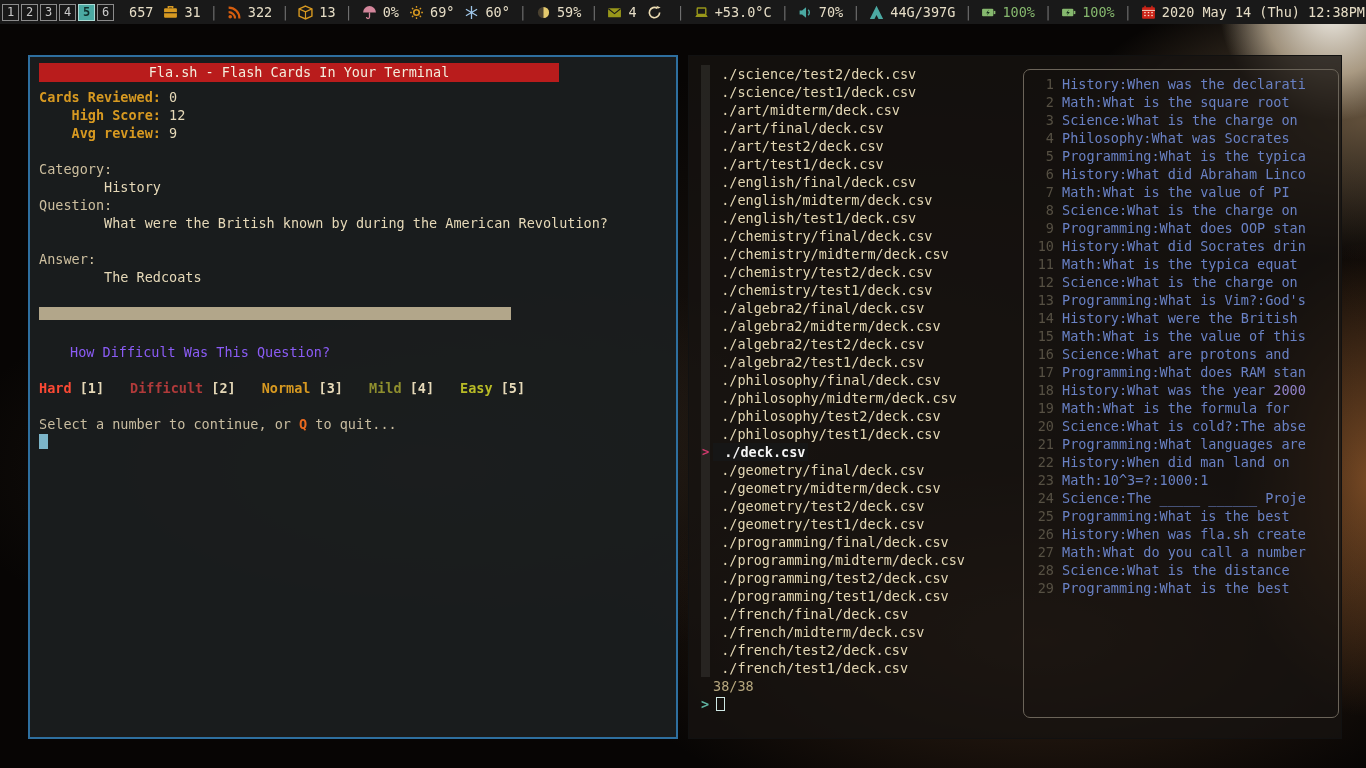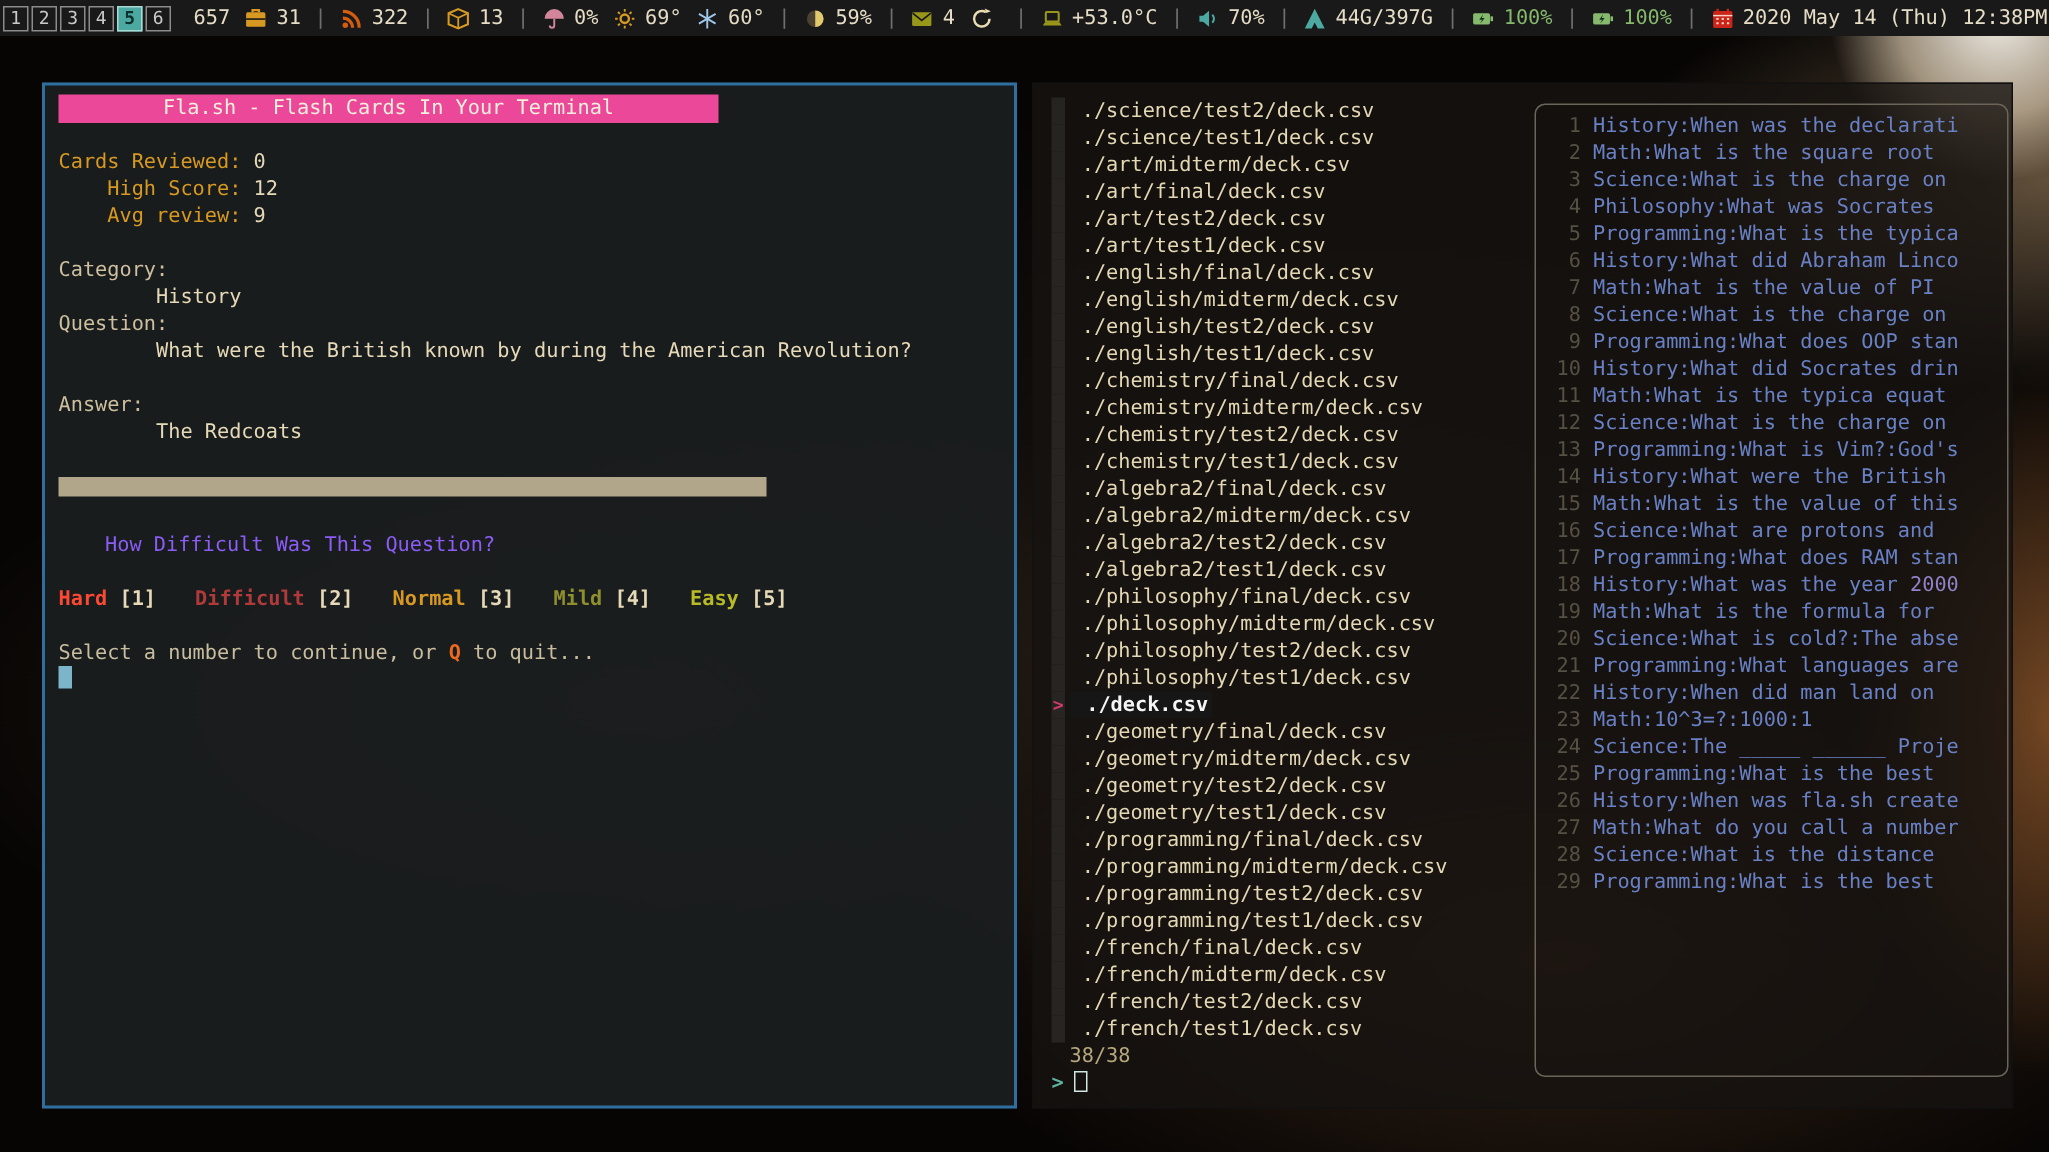--- a/index.html
+++ b/index.html
@@ -33,23 +33,23 @@
   
   .term { position:absolute; top:55px; height:684px; }
   .term-left { left:28px; width:650px; border:2px solid #2e6f9f;
     background:rgba(26,29,31,0.95); padding:6px 9px; }
   .term-right { left:688px; width:654px; border:1px solid #111;
     background:rgba(22,19,16,0.80); padding:9px 4px 0 12px; }
 
   .trow { height:18px; line-height:18px; font-size:13.5px; white-space:pre; }
 
   
-  .titlebar { width:440px; height:19px; line-height:19px; background:#ec4899;
-    color:#f4eedd; text-align:center; font-size:13.5px; margin-bottom:17px; white-space:pre; }
-  .lbl  { color:#d79921; font-weight:normal; }
+  .titlebar { width:520px; height:19px; line-height:19px; background:#b91c1c;
+    color:#f4eedd; text-align:center; font-size:13.5px; margin-bottom:6px; white-space:pre; }
+  .lbl  { color:#d79921; font-weight:bold; }
   .val  { color:#e6d9b8; }
   .slbl { color:#cdbf9f; }
   .body { color:#e6d9b8; padding-left:65px; }
   .tanbar { width:472px; height:13px; background:#b2a68a; margin-top:3px; }
   .heading { color:#8b5cf6;margin-left:31px; }
   .diff { margin-right:26px; font-weight:bold; }
   .diff .key { color:#e6d9b8; font-weight:bold; }
   .promptline { color:#c9bda0; }
   .qkey { color:#eb6a1f; font-weight:bold; }
   .cursor-solid { display:inline-block; width:9px; height:15px; background:#7cb5c9; vertical-align:-2px; }
@@ -300,24 +300,20 @@
         <span class="gut"></span>
         <span class="ftxt"> ./art/test1/deck.csv</span>
       </div>
       <div class="frow">
         <span class="gut"></span>
         <span class="ftxt"> ./english/final/deck.csv</span>
       </div>
       <div class="frow">
         <span class="gut"></span>
         <span class="ftxt"> ./english/midterm/deck.csv</span>
-      </div>
-      <div class="frow">
-        <span class="gut"></span>
-        <span class="ftxt"> ./english/test2/deck.csv</span>
       </div>
       <div class="frow">
         <span class="gut"></span>
         <span class="ftxt"> ./english/test1/deck.csv</span>
       </div>
       <div class="frow">
         <span class="gut"></span>
         <span class="ftxt"> ./chemistry/final/deck.csv</span>
       </div>
       <div class="frow">

